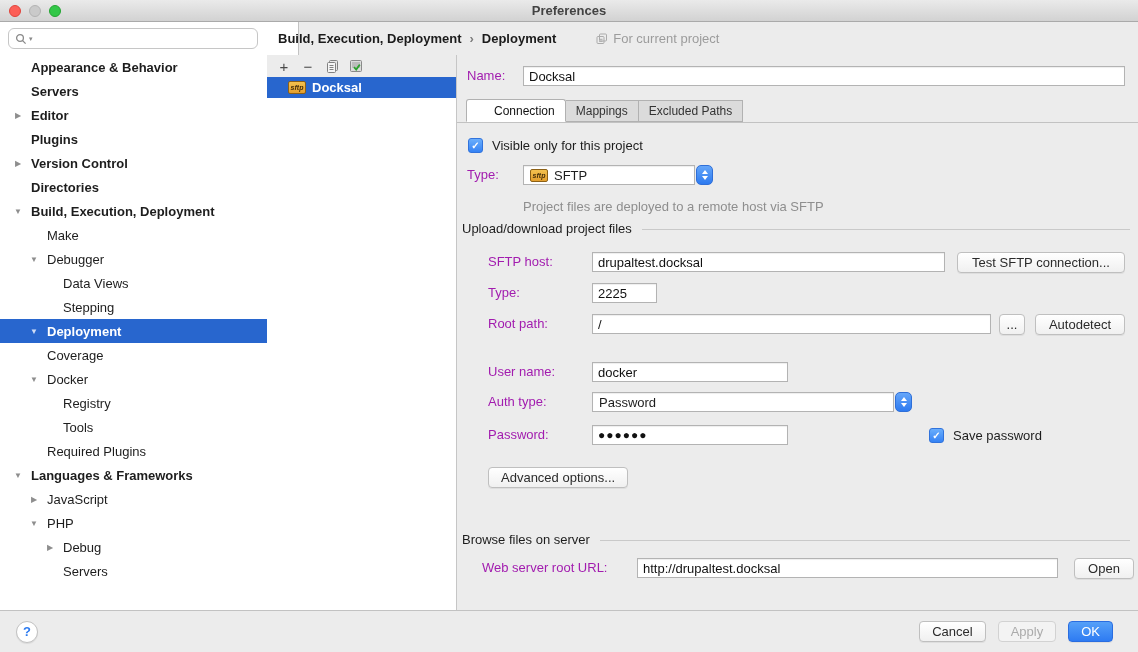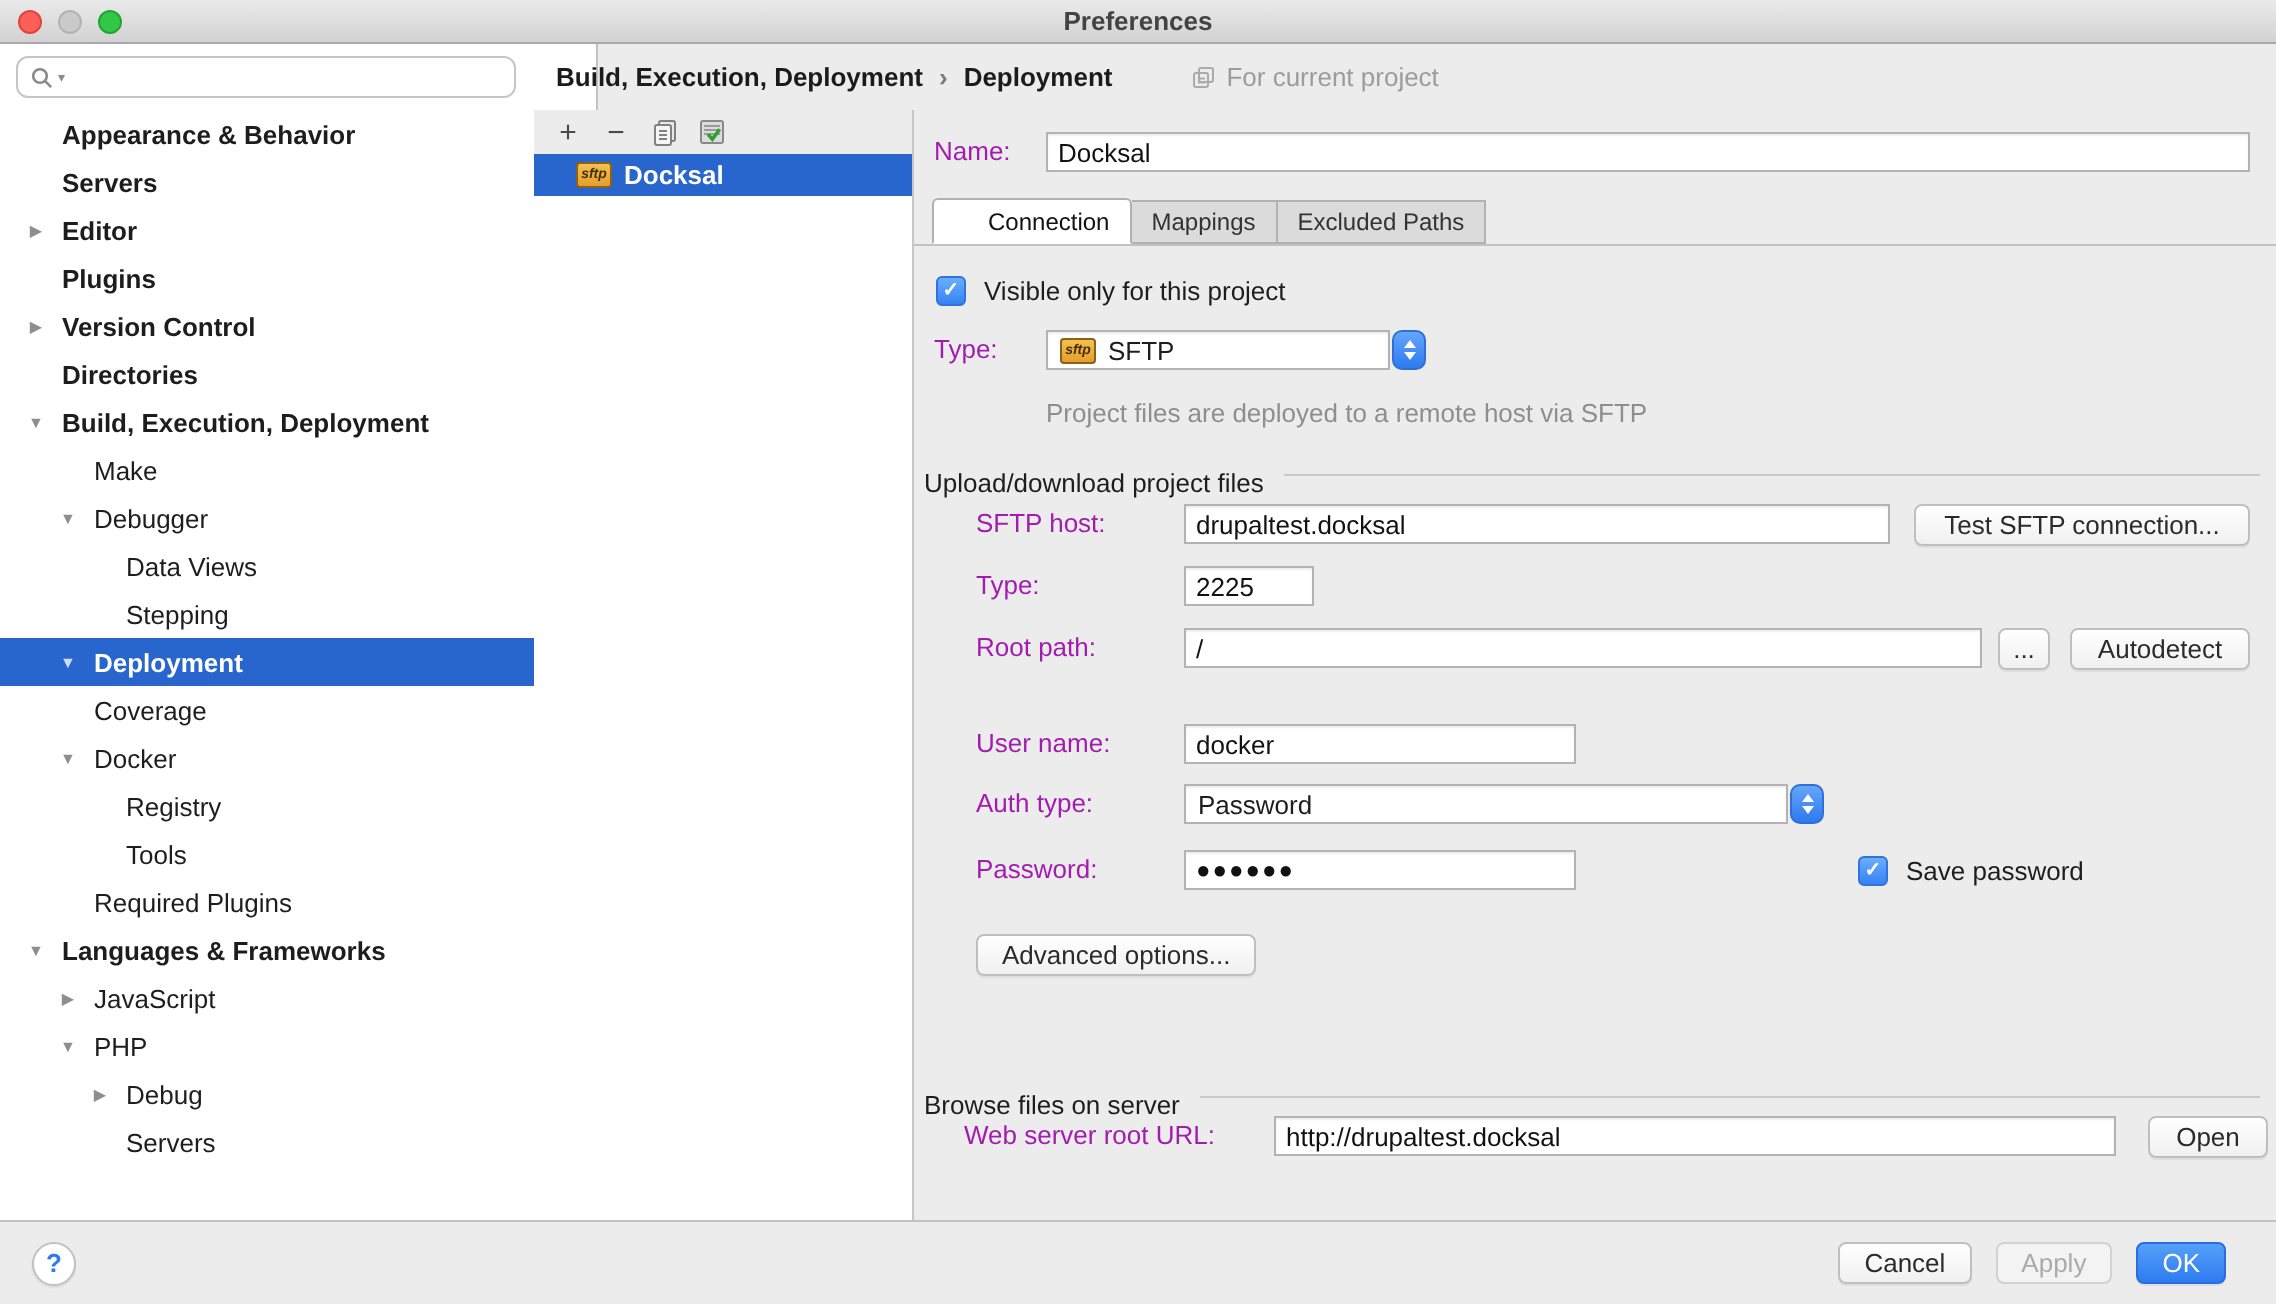--- a/index.html
+++ b/index.html
@@ -74,21 +74,21 @@
     display:flex; flex-direction:column; align-items:center; justify-content:center; gap:2px; }
   .tri-up{ width:0;height:0;border-left:3.5px solid transparent;border-right:3.5px solid transparent;border-bottom:4.5px solid #fff; }
   .tri-down{ width:0;height:0;border-left:3.5px solid transparent;border-right:3.5px solid transparent;border-top:4.5px solid #fff; }
   .checkbox{ width:15px; height:15px; border-radius:3px; flex:none;
     background:linear-gradient(#6aaefc,#3582f4); border:1px solid #3173dc;
     color:#fff; display:inline-flex; align-items:center; justify-content:center;
     font-size:10px; font-weight:bold; }
   .checkbox::after{ content:"✓"; }
   .cbrow{ position:absolute; display:flex; align-items:center; gap:9px; height:16px; }
   .help-text{ position:absolute; color:#8e8e8e; }
-  .fsection{ position:absolute; left:5px; right:8px; height:16px; display:flex; align-items:flex-start;margin-top:14px; }
+  .fsection{ position:absolute; left:5px; right:8px; height:16px; display:flex; align-items:center; }
   .fsection .rule{ flex:1; height:1px; background:#c9c9c9; margin-left:10px; margin-top:3px; }
   
   .tab-strip{ position:absolute; left:0; right:0; top:45px; height:23px;
     padding-left:9px; display:flex; align-items:flex-end; border-bottom:1px solid #c2c2c2; }
   .tab{ height:22px; padding:0 10px; display:flex; align-items:center; font-size:12px;
     background:#dbdbdb; border:1px solid #b1b1b1; border-left:none; color:#333; }
   .tab:first-child{ border-left:1px solid #b1b1b1; }
   .tab.active{ background:#fff; color:#111; height:23px; border-bottom:1px solid #fff;
     border-top-left-radius:3px; border-top-right-radius:3px;padding-left:27px; }
   

